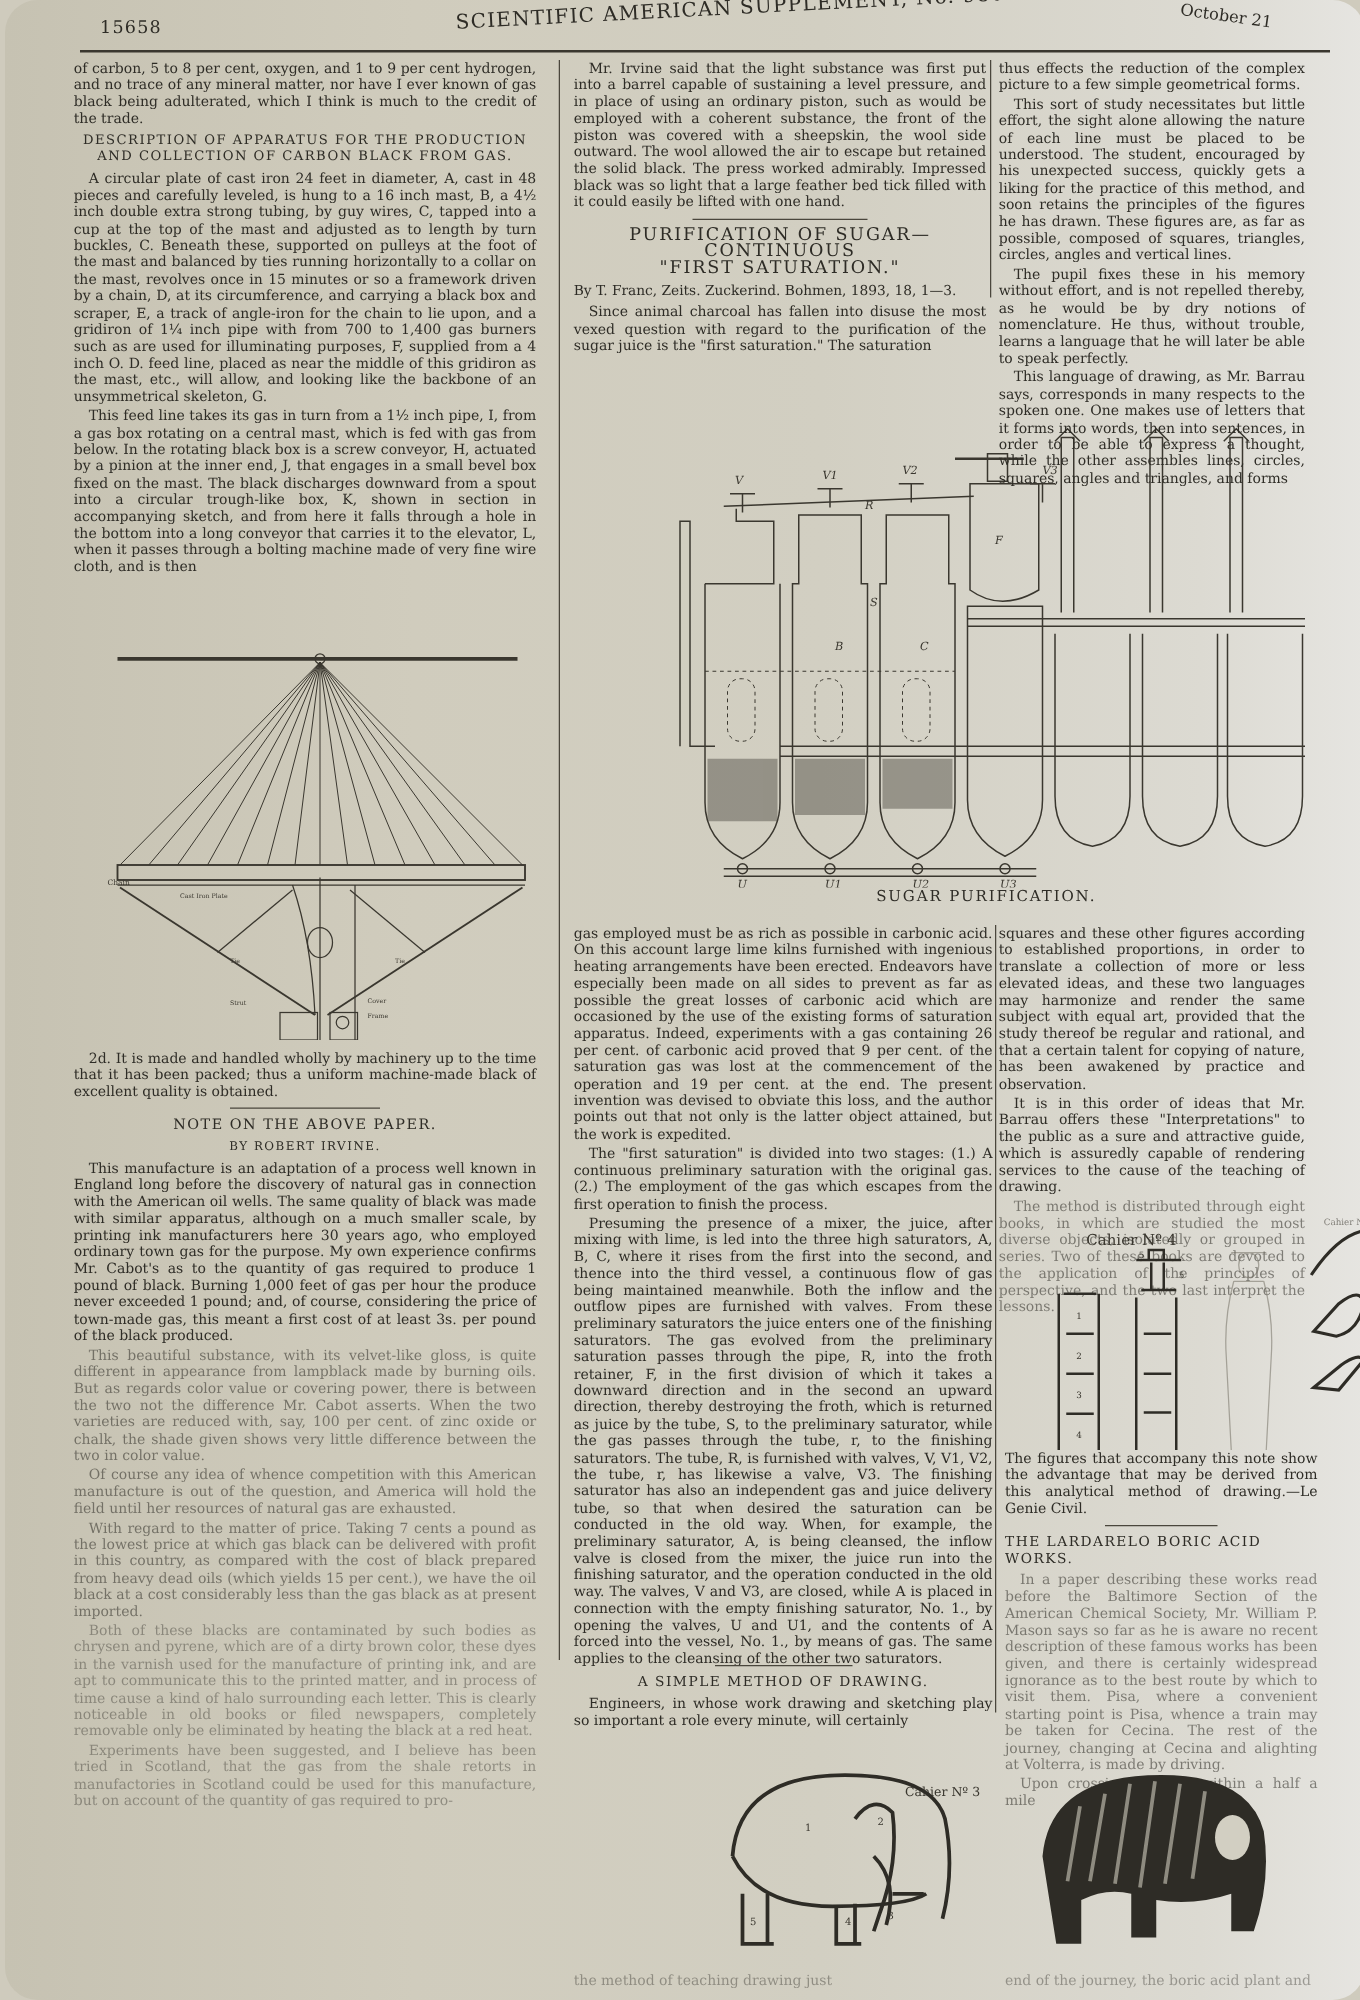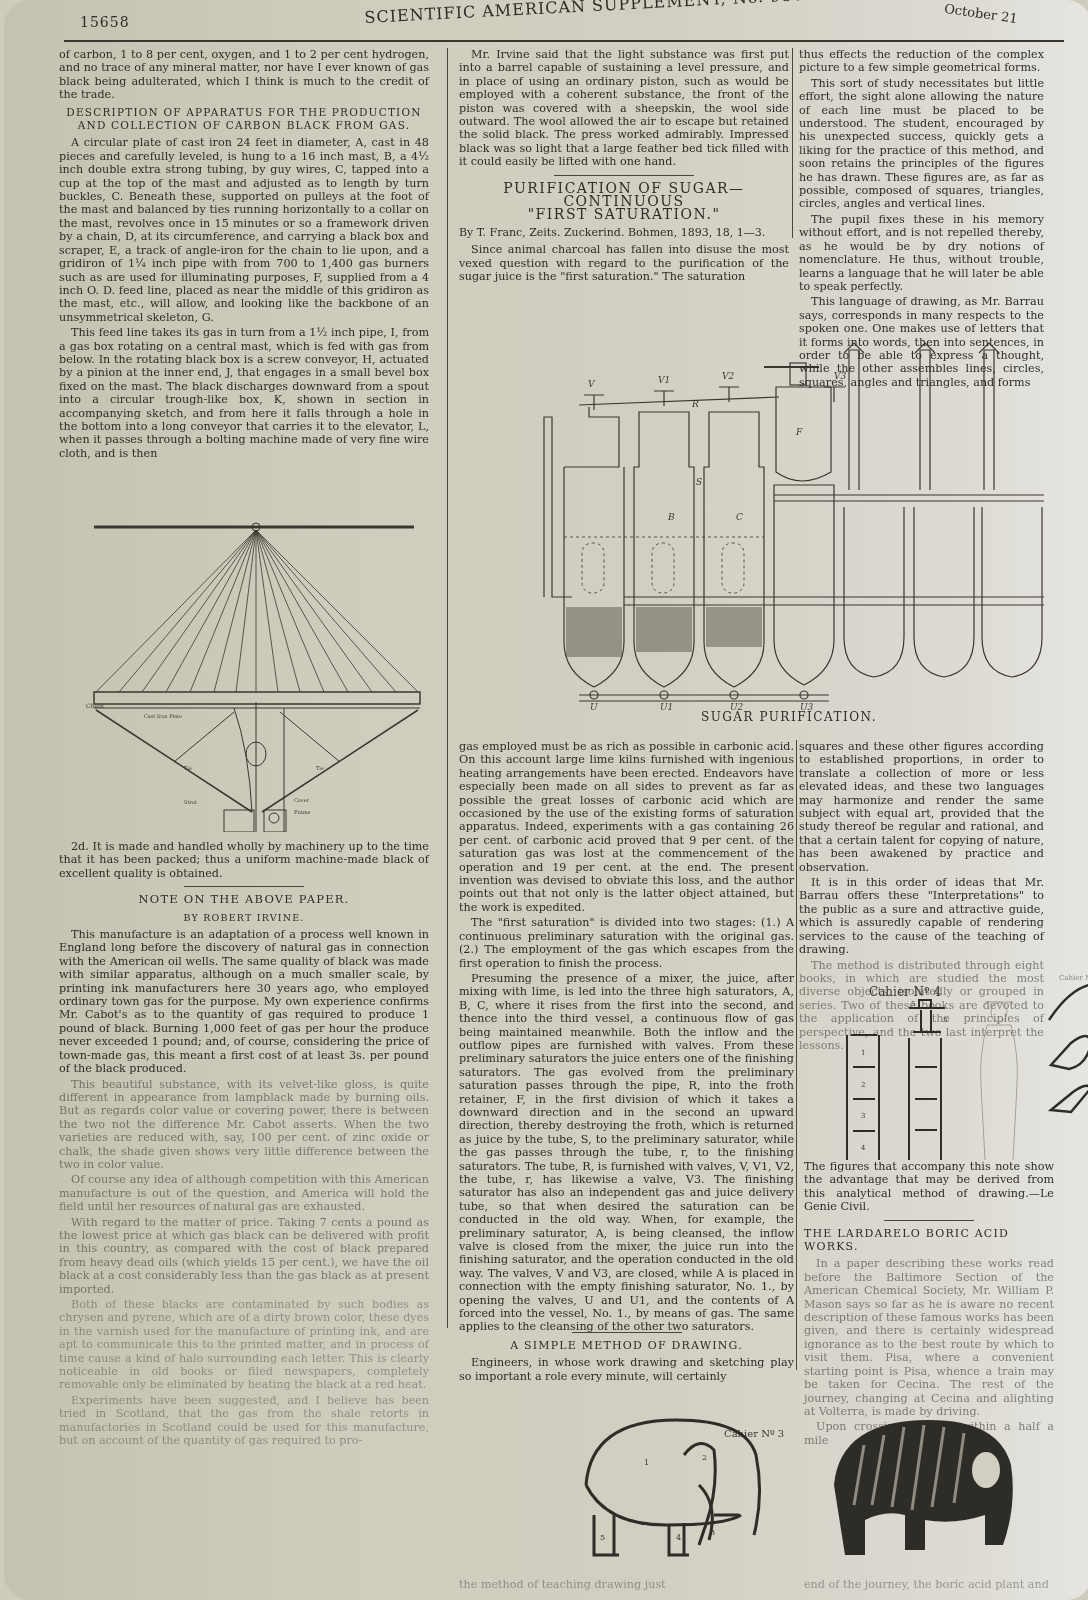--- a/index.html
+++ b/index.html
@@ -53,21 +53,21 @@
     <span class="masthead">SCIENTIFIC AMERICAN SUPPLEMENT, No. 980.</span>
     <span class="date">October 21</span>
   </div>
   <div class="rule"></div>
 
   <div class="vline" style="left:443px; top:48px; height:1280px;"></div>
   <div class="vline" style="left:788px; top:48px; height:190px;"></div>
   <div class="vline" style="left:792px; top:740px; height:630px;"></div>
 
   <div class="col col1">
-    <p style="text-indent:0">of carbon, 1 to 8 per cent, oxygen, and 1 to 2 per cent hydrogen, and no trace of any mineral matter, nor have I ever known of gas black being adulterated, which I think is much to the credit of the trade.</p>
+    <p style="text-indent:0">of carbon, 5 to 8 per cent, oxygen, and 1 to 9 per cent hydrogen, and no trace of any mineral matter, nor have I ever known of gas black being adulterated, which I think is much to the credit of the trade.</p>
     <div class="section-title">
       <div>Description of Apparatus for the Production</div>
       <div>and Collection of Carbon Black from Gas.</div>
     </div>
     <p>A circular plate of cast iron 24 feet in diameter, A, cast in 48 pieces and carefully leveled, is hung to a 16 inch mast, B, a 4½ inch double extra strong tubing, by guy wires, C, tapped into a cup at the top of the mast and adjusted as to length by turn buckles, C. Beneath these, supported on pulleys at the foot of the mast and balanced by ties running horizontally to a collar on the mast, revolves once in 15 minutes or so a framework driven by a chain, D, at its circumference, and carrying a black box and scraper, E, a track of angle-iron for the chain to lie upon, and a gridiron of 1¼ inch pipe with from 700 to 1,400 gas burners such as are used for illuminating purposes, F, supplied from a 4 inch O. D. feed line, placed as near the middle of this gridiron as the mast, etc., will allow, and looking like the backbone of an unsymmetrical skeleton, G.</p>
     <p>This feed line takes its gas in turn from a 1½ inch pipe, I, from a gas box rotating on a central mast, which is fed with gas from below. In the rotating black box is a screw conveyor, H, actuated by a pinion at the inner end, J, that engages in a small bevel box fixed on the mast. The black discharges downward from a spout into a circular trough-like box, K, shown in section in accompanying sketch, and from here it falls through a hole in the bottom into a long conveyor that carries it to the elevator, L, when it passes through a bolting machine made of very fine wire cloth, and is then</p>
   </div>
 
   <div class="fig" style="left:80px; top:512px;">
     <svg width="345" height="320" viewBox="0 0 345 320">
@@ -115,21 +115,21 @@
     </svg>
   </div>
 
   <div class="col col1b">
     <p>2d. It is made and handled wholly by machinery up to the time that it has been packed; thus a uniform machine-made black of excellent quality is obtained.</p>
     <div class="short-rule"></div>
     <div class="section-title" style="font-size:11.5px">Note on the Above Paper.</div>
     <div class="section-title" style="font-size:9.5px">By Robert Irvine.</div>
     <p>This manufacture is an adaptation of a process well known in England long before the discovery of natural gas in connection with the American oil wells. The same quality of black was made with similar apparatus, although on a much smaller scale, by printing ink manufacturers here 30 years ago, who employed ordinary town gas for the purpose. My own experience confirms Mr. Cabot's as to the quantity of gas required to produce 1 pound of black. Burning 1,000 feet of gas per hour the produce never exceeded 1 pound; and, of course, considering the price of town-made gas, this meant a first cost of at least 3s. per pound of the black produced.</p>
     <p class="faded">This beautiful substance, with its velvet-like gloss, is quite different in appearance from lampblack made by burning oils. But as regards color value or covering power, there is between the two not the difference Mr. Cabot asserts. When the two varieties are reduced with, say, 100 per cent. of zinc oxide or chalk, the shade given shows very little difference between the two in color value.</p>
-    <p class="faded">Of course any idea of although competition with this American manufacture is out of the question, and America will hold the field until her resources of natural gas are exhausted.</p>
+    <p class="faded">Of course any idea of whence competition with this American manufacture is out of the question, and America will hold the field until her resources of natural gas are exhausted.</p>
     <p class="faded">With regard to the matter of price. Taking 7 cents a pound as the lowest price at which gas black can be delivered with profit in this country, as compared with the cost of black prepared from heavy dead oils (which yields 15 per cent.), we have the oil black at a cost considerably less than the gas black as at present imported.</p>
     <p class="faint">Both of these blacks are contaminated by such bodies as chrysen and pyrene, which are of a dirty brown color, these dyes in the varnish used for the manufacture of printing ink, and are apt to communicate this to the printed matter, and in process of time cause a kind of halo surrounding each letter. This is clearly noticeable in old books or filed newspapers, completely removable only be eliminated by heating the black at a red heat.</p>
     <p class="faint">Experiments have been suggested, and I believe has been tried in Scotland, that the gas from the shale retorts in manufactories in Scotland could be used for this manufacture, but on account of the quantity of gas required to pro-</p>
   </div>
 
   <div class="col col2">
     <p>Mr. Irvine said that the light substance was first put into a barrel capable of sustaining a level pressure, and in place of using an ordinary piston, such as would be employed with a coherent substance, the front of the piston was covered with a sheepskin, the wool side outward. The wool allowed the air to escape but retained the solid black. The press worked admirably. Impressed black was so light that a large feather bed tick filled with it could easily be lifted with one hand.</p>
     <div class="short-rule" style="width:140px"></div>
     <div class="big-title">
       <div>PURIFICATION OF SUGAR—CONTINUOUS</div>

